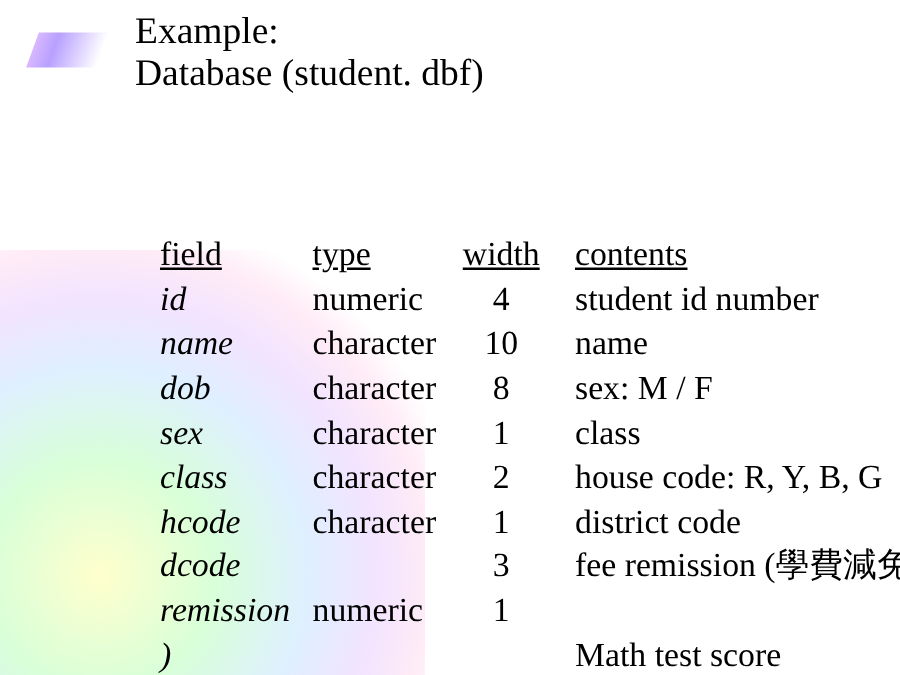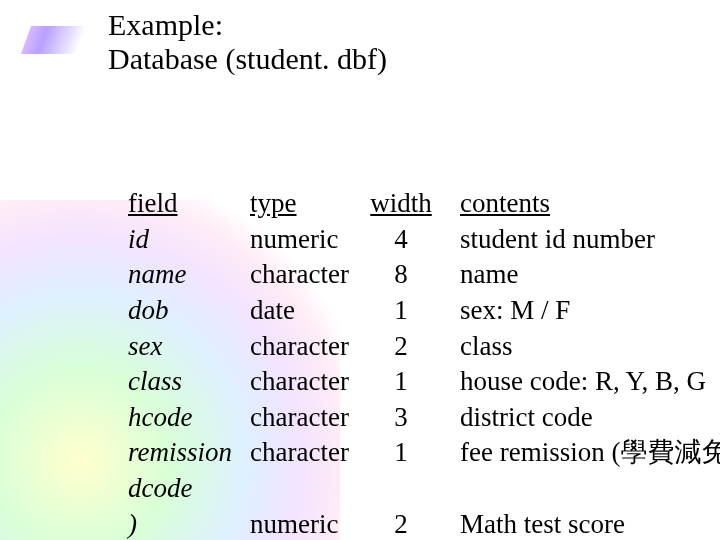--- a/index.html
+++ b/index.html
@@ -91,42 +91,42 @@
   <div class="cols">
 
     <div class="col col-field">
       <div class="cell hdr">field</div>
       <div class="cell">id</div>
       <div class="cell">name</div>
       <div class="cell">dob</div>
       <div class="cell">sex</div>
       <div class="cell">class</div>
       <div class="cell">hcode</div>
+      <div class="cell">dcode</div>
       <div class="cell">remission</div>
-      <div class="cell">dcode</div>
       <div class="cell">)</div>
       <div class="cell">mtest</div>
     </div>
 
     <div class="col col-type">
       <div class="cell hdr">type</div>
       <div class="cell">numeric</div>
       <div class="cell">character</div>
-      <div class="cell">date</div>
       <div class="cell">character</div>
       <div class="cell">character</div>
       <div class="cell">character</div>
       <div class="cell">character</div>
       <div class="spacer"></div>
       <div class="cell">numeric</div>
     </div>
 
     <div class="col col-width">
       <div class="cell hdr">width</div>
       <div class="cell">4</div>
+      <div class="cell">10</div>
       <div class="cell">8</div>
       <div class="cell">1</div>
       <div class="cell">2</div>
       <div class="cell">1</div>
       <div class="cell">3</div>
       <div class="cell">1</div>
       <div class="spacer"></div>
       <div class="cell">2</div>
     </div>
 

